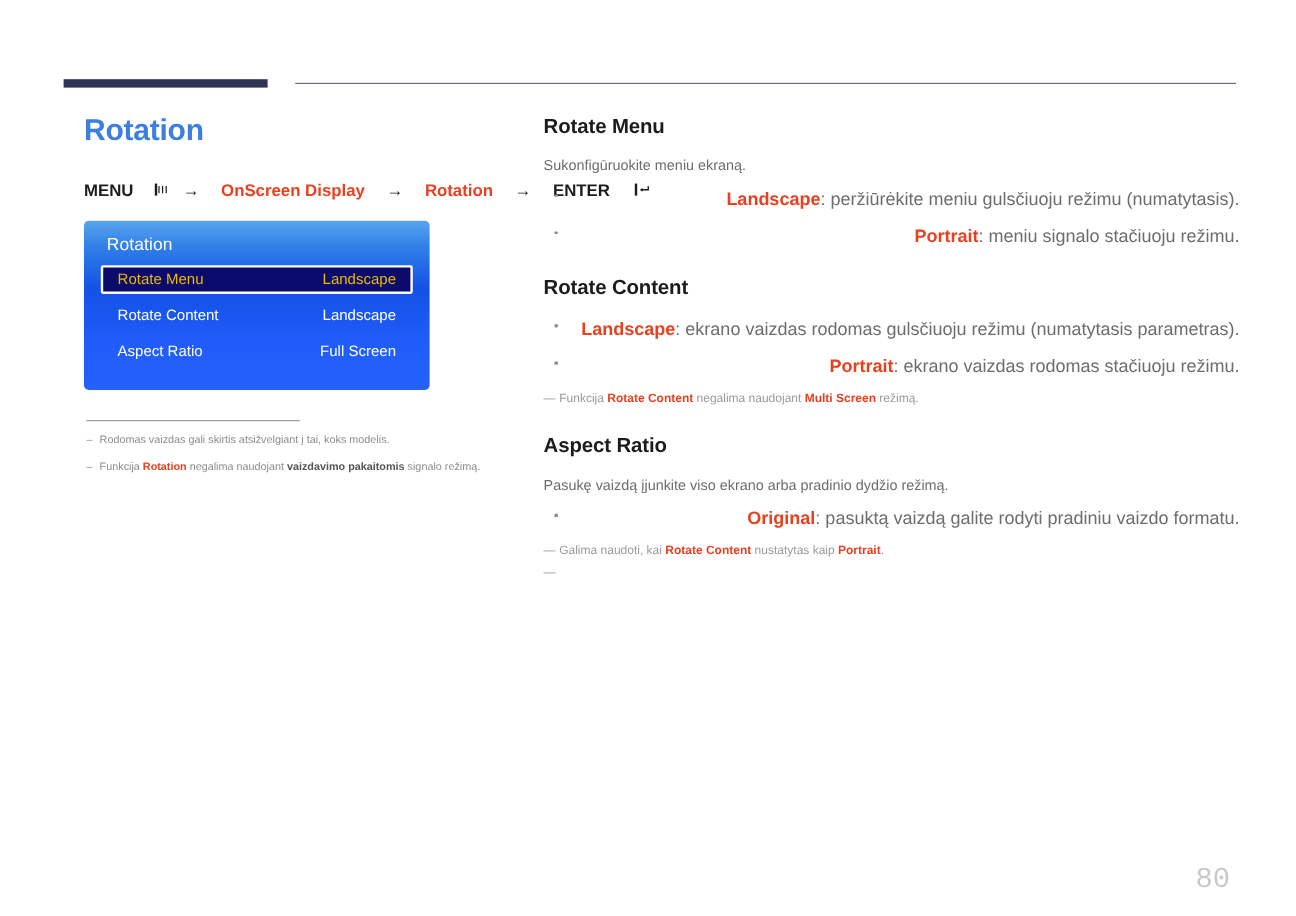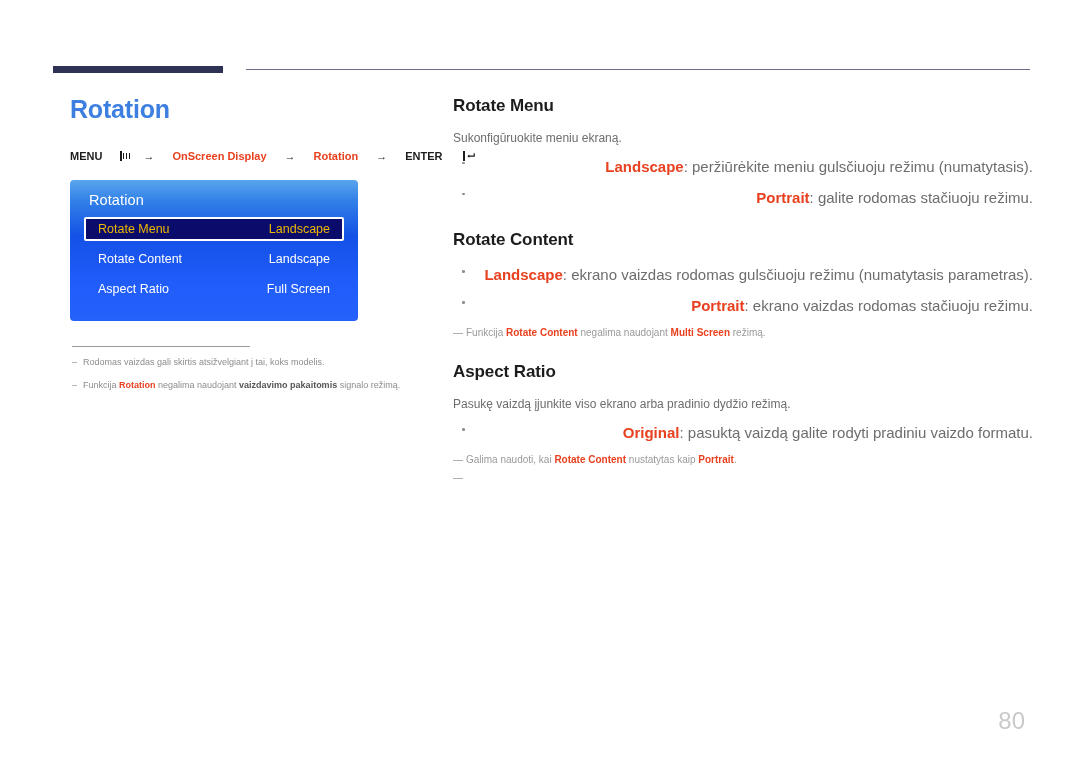--- a/index.html
+++ b/index.html
@@ -49,21 +49,21 @@
   }
   .page-title {
     font-size: 25px;
     font-weight: bold;
     color: #3d7fe0;
     letter-spacing: -0.2px;
     margin: 0 0 26px 0;
     line-height: 1.1;
   }
   .menu-path {
-    font-size: 11px;
+    font-size: 14px;
     font-weight: bold;
     color: #1c1c1c;
     white-space: nowrap;
     margin: 0 0 18px 0;
     display: flex;
     align-items: center;
     gap: 17px;
   }
   .menu-path .red {
     color: #e8411f;
@@ -230,23 +230,24 @@
     color: #9a9a9a;
     flex: none;
     letter-spacing: -1px;
   }
   .note b { color: #e8411f; font-weight: bold; }
 
   
   .page-number {
     position: absolute;
     right: 55px;
-    bottom: 28px;
+    bottom: 16px;
     font-size: 24px;
     color: #c9c9c9;
+    font-family: Liberation Mono, monospace;
   }
 </style>
 </head>
 <body>
 
 <div class="header-rules">
   <div class="rule-thick"></div>
   <div class="rule-thin"></div>
 </div>
 
@@ -306,21 +307,21 @@
     </div>
 
 </div>
 
 <div class="col-right" id="right-sections">
     <section class="sec">
       <h2 class="sec-title">Rotate Menu</h2>
       <p class="sec-lead">Sukonfigūruokite meniu ekraną.</p>
       <ul class="bullets">
         <li><b>Landscape</b><span>: peržiūrėkite meniu gulsčiuoju režimu (numatytasis).</span></li>
-        <li><b>Portrait</b><span>: galite rodomas stačiuoju režimu.</span></li>
+        <li><b>Portrait</b><span>: meniu signalo stačiuoju režimu.</span></li>
       </ul>
     </section>
     <section class="sec">
       <h2 class="sec-title">Rotate Content</h2>
       <ul class="bullets">
         <li><b>Landscape</b><span>: ekrano vaizdas rodomas gulsčiuoju režimu (numatytasis parametras).</span></li>
         <li><b>Portrait</b><span>: ekrano vaizdas rodomas stačiuoju režimu.</span></li>
       </ul>
       <div class="note">
         <span class="dash">—</span>

